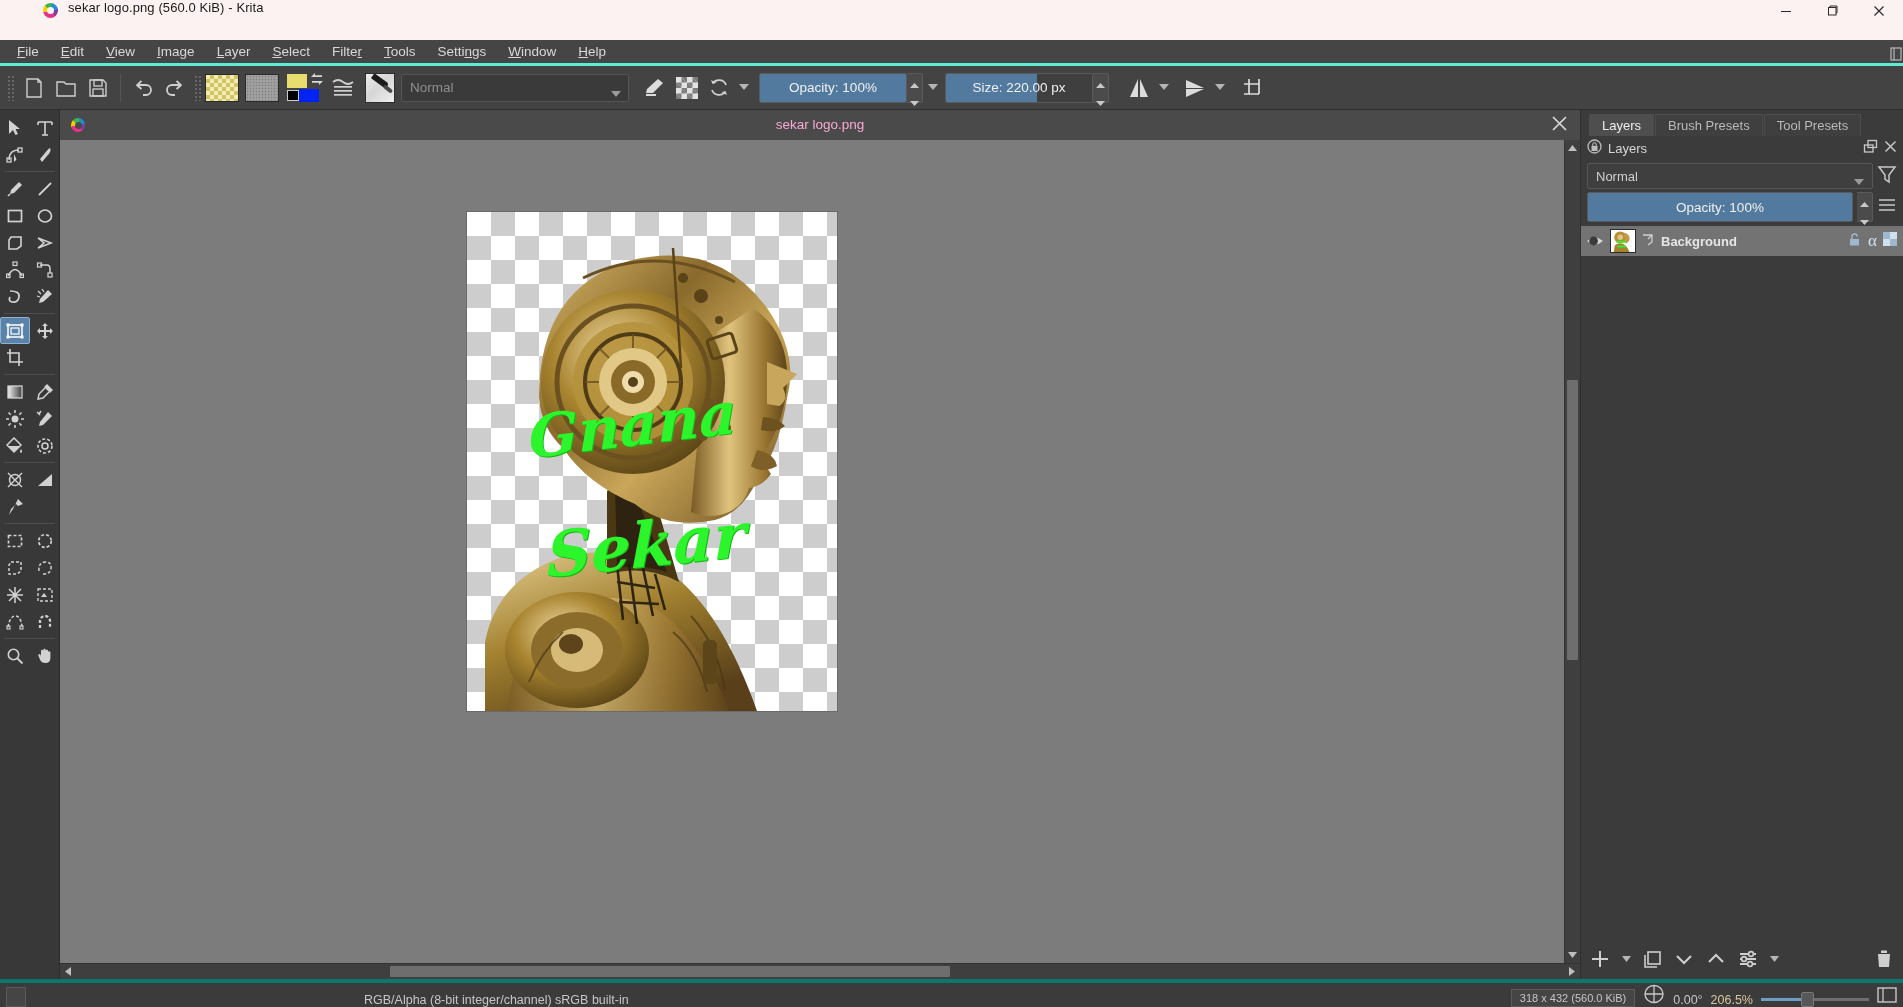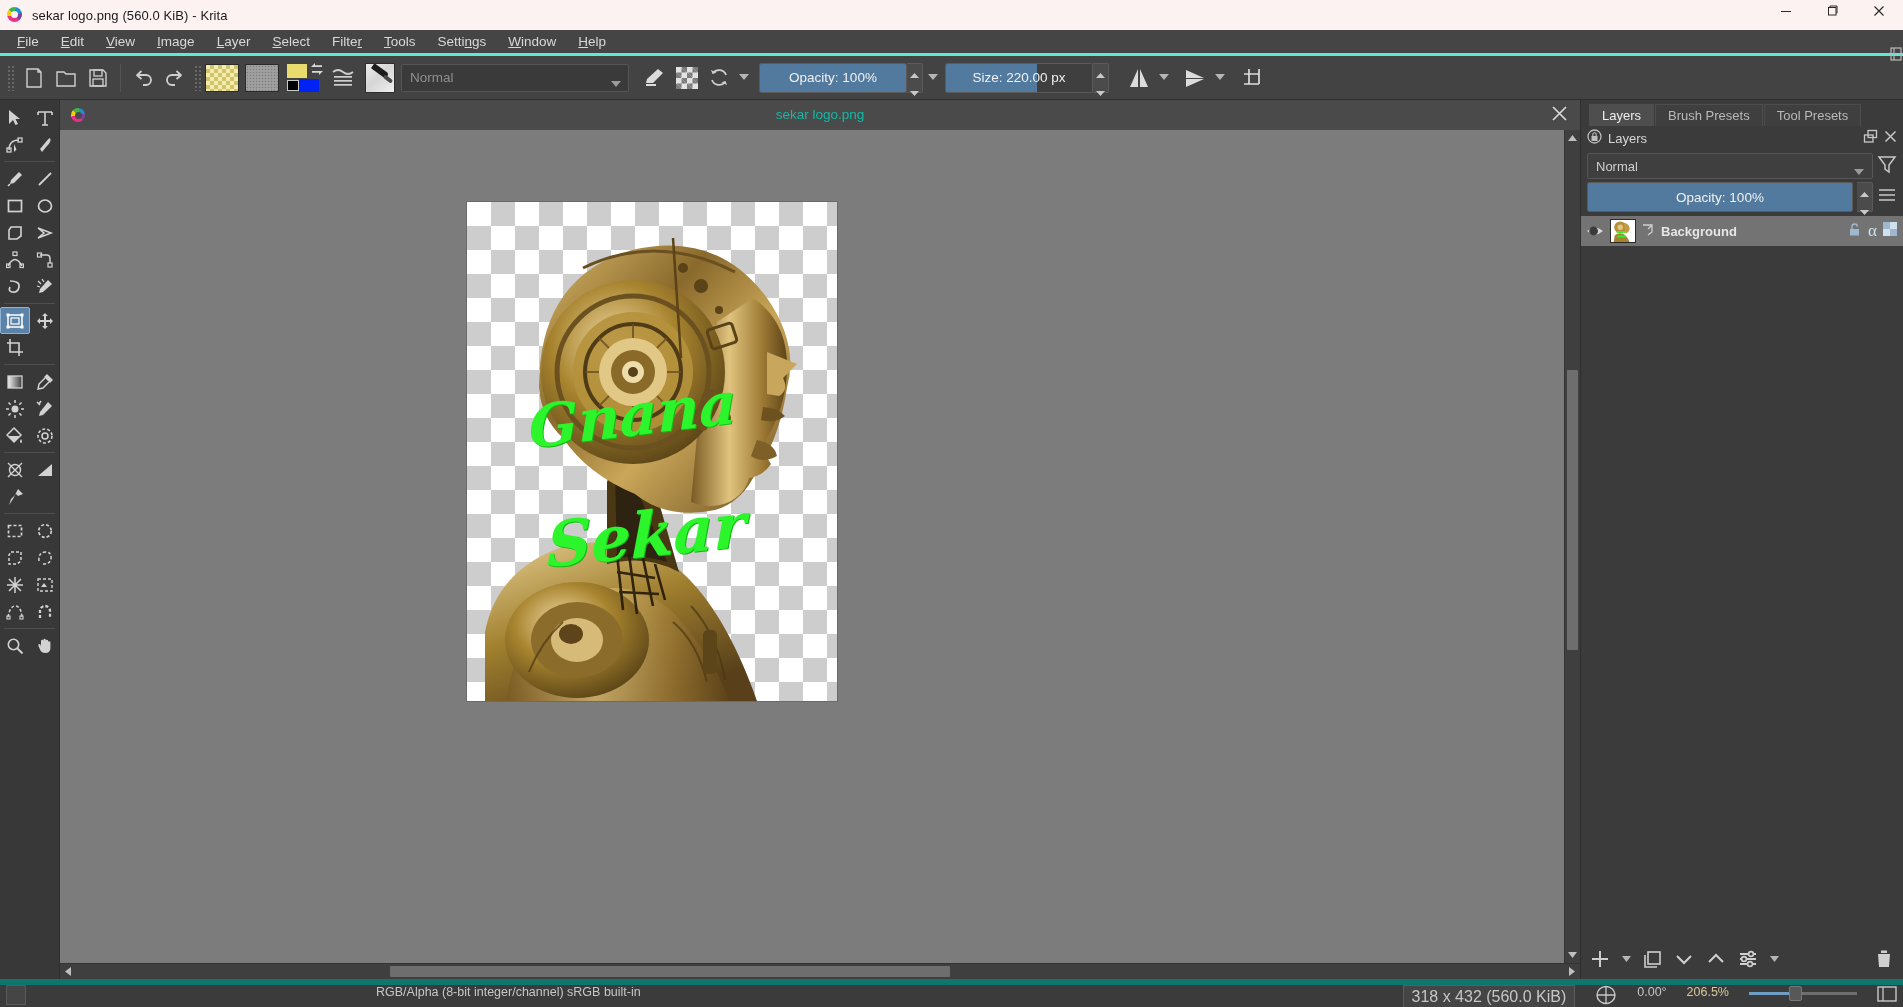--- a/index.html
+++ b/index.html
@@ -7,23 +7,23 @@
     width: 1903px; height: 1007px;
     overflow: hidden;
     font-family: "Liberation Sans", sans-serif;
     background: #3b3b3b;
     color: #d4d4d4;
   }
   #app { position: relative; width: 1903px; height: 1007px; display: flex; flex-direction: column; }
 
   
   .titlebar {
-    height: 30px; background: #fdf2f2; color: #1a1a1a;
-    display: flex; align-items: center; font-size: 13px;
-    position: relative; flex: none;
+    height: 40px; background: #fdf2f2; color: #1a1a1a;
+    display: flex; align-items: flex-start; font-size: 13px;
+    position: relative; flex: none; padding-left: 36px;
   }
   .titlebar .tb-icon { width: 22px; height: 22px; margin-left: 4px; position: relative; flex: none; }
   .krita-logo {
     width: 15px; height: 15px; border-radius: 50%;
     position: absolute; top: 3px; left: 3px;
     background:
       conic-gradient(from 200deg, #e8308a 0deg 55deg, #f5d000 55deg 110deg,
       #3fb54a 110deg 170deg, #1f8fd1 170deg 240deg, #7e3fa0 240deg 300deg, #e8308a 300deg 360deg);
   }
   .krita-logo::after {
@@ -143,21 +143,21 @@
     height: 30px; background: #4a4a4a; display: flex; align-items: center;
     position: relative; flex: none; border-bottom: 1px solid #333;
   }
   .doc-tab {
     height: 30px; flex: 1; display: flex; align-items: center; position: relative;
     background: #4a4a4a; padding: 0 10px;
   }
   .doc-tab .t-ico { width: 16px; height: 16px; position: relative; flex: none; }
   .doc-tab .t-ico .krita-logo { width: 14px; height: 14px; top: 1px; left: 1px; }
   .doc-tab .t-ico .krita-logo::after { background:#4a4a4a; }
-  .doc-tab .t-label { position: absolute; left: 0; right: 0; text-align: center; font-size: 13.5px; color: #14b8a6; }
+  .doc-tab .t-label { position: absolute; left: 0; right: 0; text-align: center; font-size: 13.5px; color: #f9a8d4; }
   .doc-tab .t-close { position: absolute; right: 12px; top: 5px; }
   .canvas-area { flex: 1; display: flex; min-height: 0; position: relative; }
   .canvas-view {
     flex: 1; background: #7c7c7c; position: relative; overflow: hidden;
   }
   .art {
     position: absolute; left: 407px; top: 72px; width: 370px; height: 499px;
     background-image:
       linear-gradient(45deg, #cdcdcd 25%, transparent 25%, transparent 75%, #cdcdcd 75%),
       linear-gradient(45deg, #cdcdcd 25%, transparent 25%, transparent 75%, #cdcdcd 75%);
@@ -211,27 +211,27 @@
     width: 26px; height: 24px; flex: none; border: 1px solid #2a2a2a; position: relative; overflow: hidden;
     background: #ffffff;
   }
   .layer-name { font-size: 13px; font-weight: bold; color: #e6e6e6; flex: 1; }
   .layer-icons { display: flex; align-items: center; gap: 6px; padding-right: 2px; }
   .layer-btns { height: 40px; display: flex; align-items: center; padding: 0 6px; gap: 6px; flex: none; position: relative; }
   .lb { width: 26px; height: 26px; display: flex; align-items: center; justify-content: center; }
 
   
   .statusbar {
-    height: 28px; background: #3b3b3b; display: flex; align-items: flex-start;
-    font-size: 12.5px; color: #c6c6c6; flex: none; border-top: 6px solid #0f766e; padding: 0 6px; gap: 20px;
+    height: 28px; background: #3b3b3b; display: flex; align-items: flex-end;
+    font-size: 12.5px; color: #c6c6c6; flex: none; border-top: 4px solid #0f766e; padding: 0 6px; gap: 8px;
   }
   .sb-left-ico { width: 20px; height: 20px; border: 1px solid #5a5a5a; background: #454545; flex:none; }
   .sb-text { margin-left: 330px; }
   .sb-spacer { flex: 1; }
-  .sb-box { border: 1px solid #5c5c5c; background: #454545; padding: 2px 8px; font-size: 16px; }
+  .sb-box { border: 1px solid #5c5c5c; background: #454545; padding: 2px 8px; font-size: 11px; }
   .zoom-slider { width: 108px; height: 16px; position: relative; }
   .zoom-slider .track { position: absolute; left: 0; right: 0; top: 7px; height: 3px; background: #6e6e6e; }
   .zoom-slider .fillt { position: absolute; left: 0; top: 7px; height: 3px; width: 44px; background: #6f9ec4; }
   .zoom-slider .knob { position: absolute; left: 40px; top: 1px; width: 13px; height: 15px; background: #585858; border: 1px solid #787878; border-radius: 2px; }
   .right-edge-btns { position: absolute; right: 0; top: 44px; width: 14px; }
   .rbtn { width: 14px; height: 20px; display: flex; align-items: center; justify-content: center; }
 </style>
 </head>
 <body>
 

